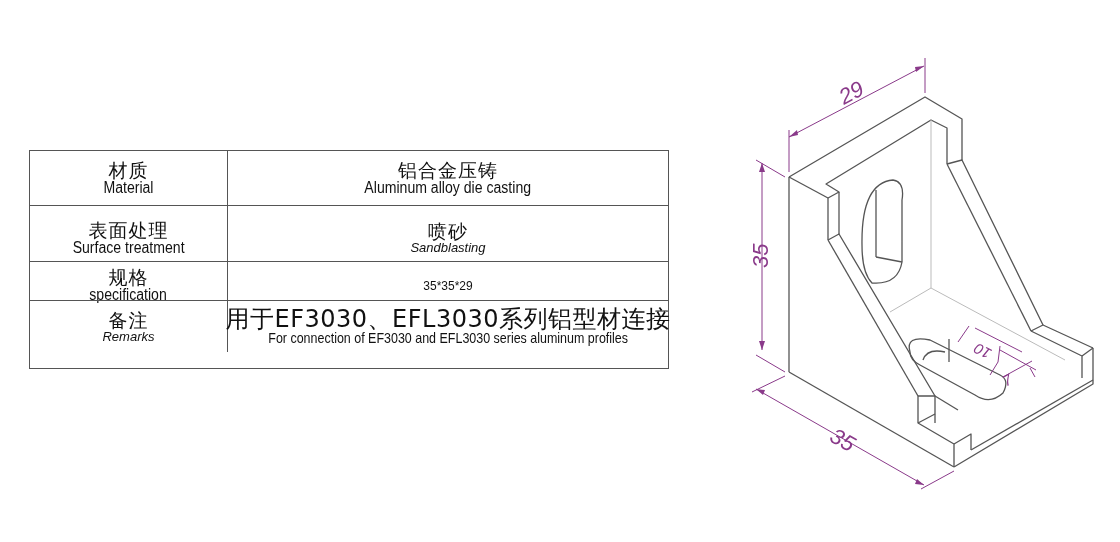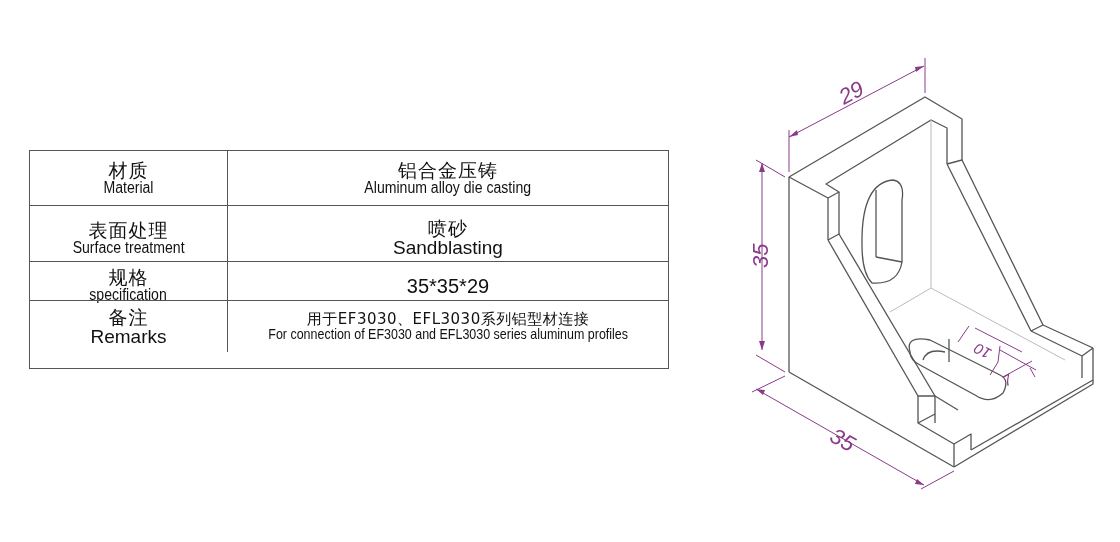--- a/index.html
+++ b/index.html
@@ -8,24 +8,24 @@
   .spec-table { position:absolute; left:29px; top:150px; width:640px; height:219px;
                 border:1.5px solid #555; box-sizing:border-box; }
   .row { position:absolute; left:0; right:0; border-top:1.5px solid #555; box-sizing:border-box; }
   .row.first { border-top:none; }
   .cell { position:absolute; top:0; bottom:0; display:flex; flex-direction:column;
           align-items:center; justify-content:center; text-align:center; line-height:1.0; }
   .cell.label { left:0; width:197px; }
   .cell.value { left:197px; right:0; border-left:1.5px solid #555; }
   .zh { font-family:"DejaVu Sans",sans-serif; font-size:19px; letter-spacing:1px; }
   .en { font-size:16px; transform:scaleX(0.88); white-space:nowrap; }
-  .en.big { font-size:19px; transform:none; }
+  .en.big { font-size:13px; transform:none;font-style:italic; }
   .en.small { font-size:14.5px; transform:scaleX(0.86); }
-  .single { font-size:20px; }
-  .zh.remark { font-size:15px; letter-spacing:0.5px; white-space:nowrap; }
+  .single { font-size:12px; }
+  .zh.remark { font-size:24px; letter-spacing:0.5px; white-space:nowrap; }
   .drawing { position:absolute; left:740px; top:50px; width:370px; height:460px; }
 </style>
 </head>
 <body>
 
 <div class="spec-table">
   <div class="row first" style="top:0;height:55px;">
     <div class="cell value">
       <span class="zh">铝合金压铸</span>
       <span class="en">Aluminum alloy die casting</span>

